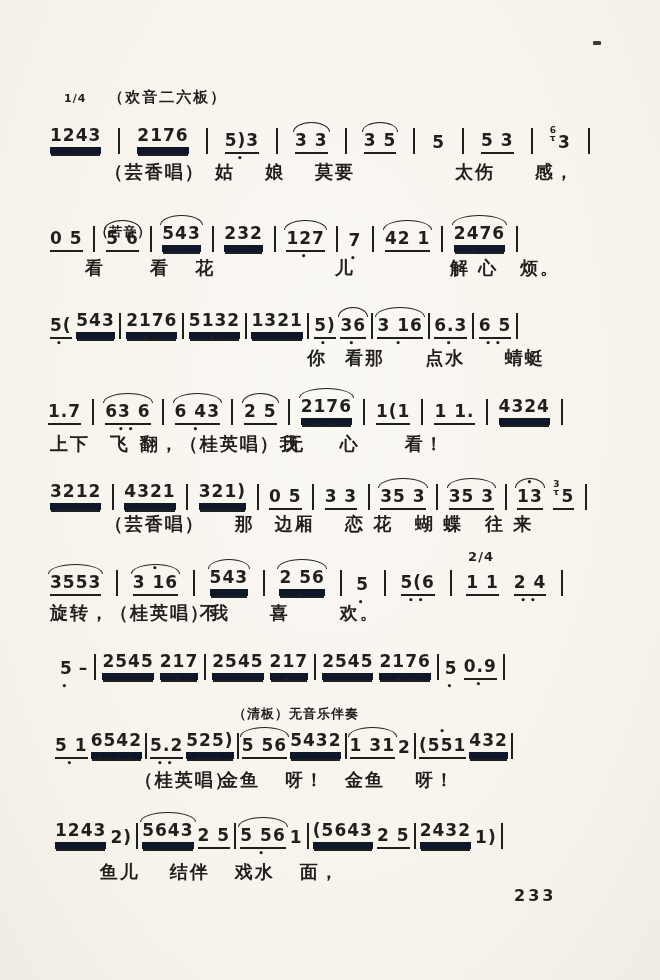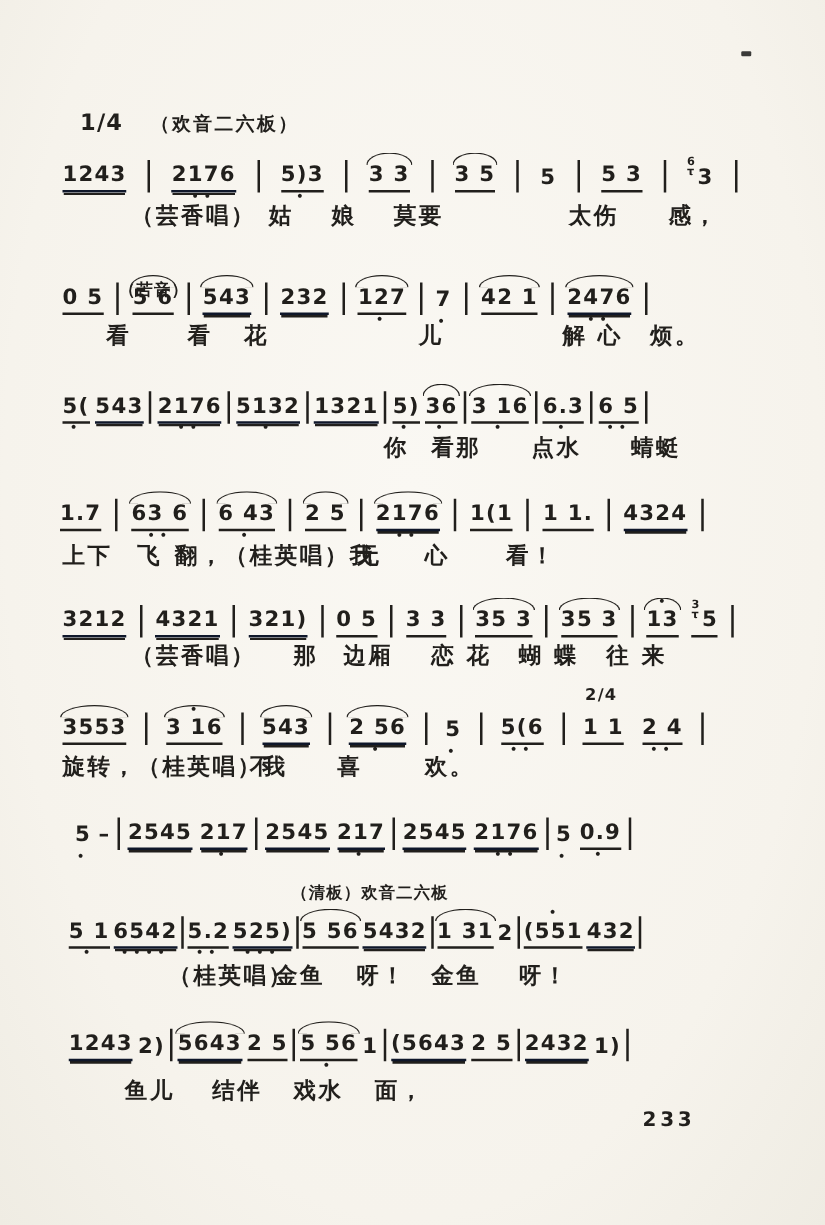--- a/index.html
+++ b/index.html
@@ -6,27 +6,27 @@
   body{
     width:660px;height:980px;position:relative;overflow:hidden;
     background:#f8f6f0;
     background-image:radial-gradient(ellipse at 50% 40%, #faf8f3 0%, #f6f3ec 70%, #efece3 100%);
     font-family:"DejaVu Sans", sans-serif;
     color:#211f1c;
   }
   #sheet{position:absolute;inset:0;}
   
   .header-row{position:absolute;left:64px;top:88px;display:flex;gap:22px;align-items:baseline;}
-  .meter{font-size:18px;font-weight:bold;letter-spacing:1px;}
+  .meter{font-size:11px;font-weight:bold;letter-spacing:1px;}
   .tune{font-size:15px;font-weight:600;letter-spacing:2px;}
   
   .notes-row{position:absolute;display:flex;justify-content:space-between;align-items:flex-end;height:30px;}
   .note{position:relative;display:inline-block;font-weight:bold;font-size:17px;line-height:1;letter-spacing:1px;padding-bottom:3px;white-space:nowrap;}
   .u1{border-bottom:2px solid #211f1c;}
-  .u2{border-bottom:2px solid #0f172a;box-shadow:0 3px 0 -1px #211f1c;}
+  .u2{border-bottom:7px solid #0f172a;box-shadow:0 3px 0 -1px #211f1c;}
   .arc::before{content:"";position:absolute;left:-2px;right:-2px;top:-10px;height:9px;
     border:1.8px solid #211f1c;border-bottom:none;border-radius:50% 50% 0 0 / 100% 100% 0 0;}
   .dots-below{position:absolute;top:100%;margin-top:2px;left:0;right:0;text-align:center;font-size:9px;line-height:1;letter-spacing:4px;}
   .dots-above{position:absolute;bottom:100%;margin-bottom:1px;left:0;right:0;text-align:center;font-size:9px;line-height:1;}
   .sup{display:inline-block;vertical-align:top;font-size:9px;font-weight:bold;white-space:pre-line;line-height:0.95;transform:translateY(-8px);margin-right:1px;}
   .barline{display:inline-block;width:2px;height:26px;background:#211f1c;margin-bottom:0;}
   .lyrics-row{position:absolute;left:50px;width:565px;height:26px;text-align:center;}
   .lyric{position:absolute;top:0;font-size:18px;font-weight:600;white-space:nowrap;letter-spacing:2px;}
   .ann-row{position:absolute;left:50px;width:565px;height:18px;}
   .ann{position:absolute;top:0;font-size:13px;font-weight:600;white-space:nowrap;letter-spacing:1px;}
@@ -216,21 +216,21 @@
         <span class="note u2"><span>217</span><span class="dots-below">•</span></span>
         <span class="barline"></span>
         <span class="note u2"><span>2545</span></span>
         <span class="note u2"><span>2176</span><span class="dots-below">••</span></span>
         <span class="barline"></span>
         <span class="note"><span>5</span><span class="dots-below">•</span></span>
         <span class="note u1"><span>0.9</span><span class="dots-below">•</span></span>
         <span class="barline"></span>
       </div>
       <div class="ann-row" style="top: 705px;">
-        <span class="ann" style="left: 32.4%;">（清板）欢音二六板</span>
+        <span class="ann" style="left: 32.4%;">（清板）无音乐伴奏</span>
       </div>
       <div class="notes-row" style="left: 55px; top: 729px; width: 458px;">
         <span class="note u1"><span>5 1</span><span class="dots-below">•</span></span>
         <span class="note u2"><span>6542</span><span class="dots-below">••••</span></span>
         <span class="barline"></span>
         <span class="note u1"><span>5.2</span><span class="dots-below">••</span></span>
         <span class="note u2"><span>525)</span><span class="dots-below">•••</span></span>
         <span class="barline"></span>
         <span class="note u1 arc"><span>5 56</span></span>
         <span class="note u2"><span>5432</span></span>

